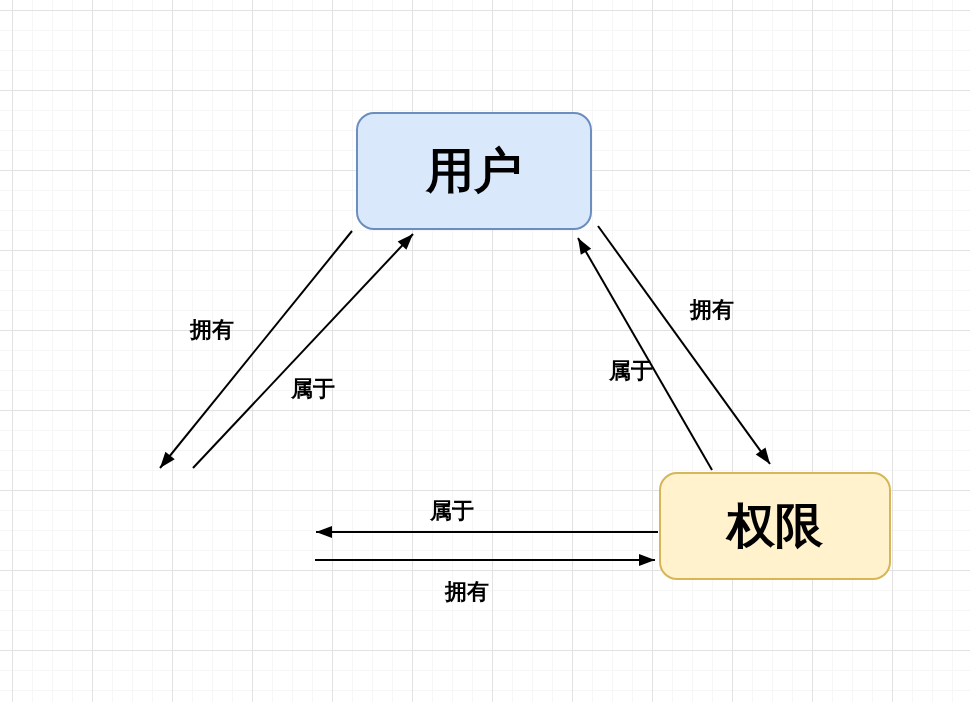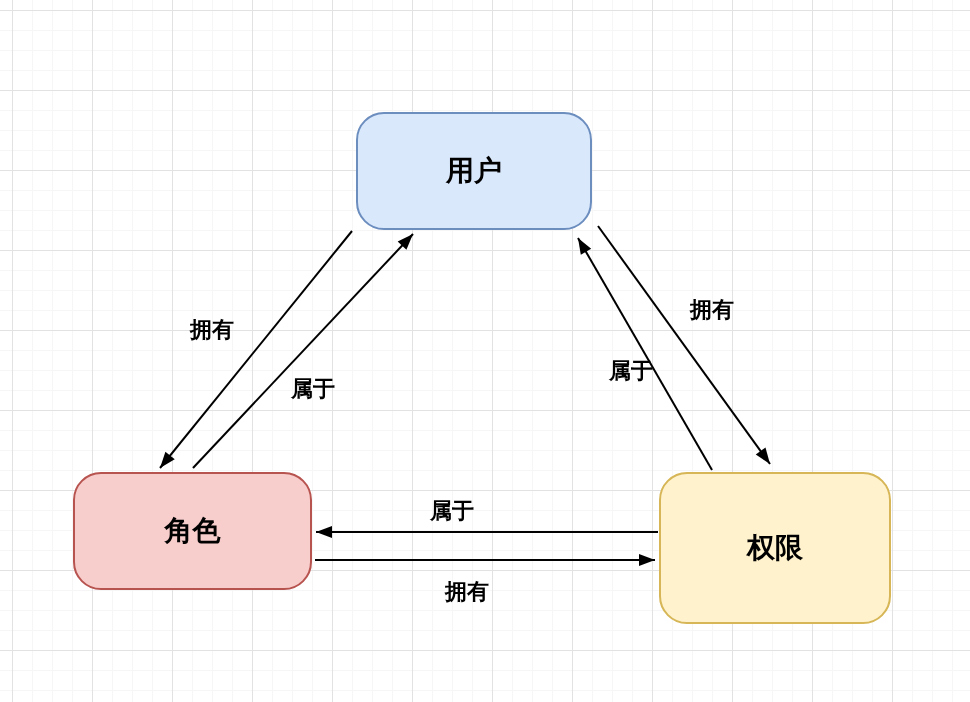--- a/index.html
+++ b/index.html
@@ -22,32 +22,32 @@
 
   .arrows {
     position: absolute;
     left: 0; top: 0;
     width: 970px; height: 702px;
   }
 
   .node {
     position: absolute;
     border: 2px solid;
-    border-radius: 28px;
+    border-radius: 18px;
     display: flex;
     align-items: center;
     justify-content: center;
-    font-size: 28px;
+    font-size: 48px;
     font-weight: 700;
     color: #000000;
     box-sizing: border-box;
   }
   .node-user       { left: 356px; top: 112px; width: 236px; height: 118px; background: #dae8fc; border-color: #6c8ebf; }
   .node-role       { left:  73px; top: 472px; width: 239px; height: 118px; background: #f8cecc; border-color: #b85450; }
-  .node-permission { left: 659px; top: 472px; width: 232px; height: 152px; background: #fff2cc; border-color: #d6b656; }
+  .node-permission { left: 659px; top: 472px; width: 232px; height: 108px; background: #fff2cc; border-color: #d6b656; }
 
   .edge-label {
     position: absolute;
     transform: translate(-50%, -50%);
     font-size: 22px;
     font-weight: 700;
     color: #000000;
     white-space: nowrap;
     line-height: 1;
   }
@@ -84,23 +84,20 @@
     <line x1="712" y1="470" x2="578" y2="238" stroke="#000" stroke-width="2" marker-end="url(#arrow)"></line>
     <line x1="598" y1="226" x2="770" y2="464" stroke="#000" stroke-width="2" marker-end="url(#arrow)"></line>
     <line x1="658" y1="532" x2="316" y2="532" stroke="#000" stroke-width="2" marker-end="url(#arrow)"></line>
     <line x1="315" y1="560" x2="655" y2="560" stroke="#000" stroke-width="2" marker-end="url(#arrow)"></line>
   </svg>
 
   <div class="node node-user">
     <span>用户</span>
   </div>
 
-  <div class="node node-role">
-    <span>角色</span>
-  </div>
 
   <div class="node node-permission">
     <span>权限</span>
   </div>
 
   <div class="edge-label lbl-user-role-own">拥有</div>
 
   <div class="edge-label lbl-role-user-belong">属于</div>
 
   <div class="edge-label lbl-user-perm-own">拥有</div>

